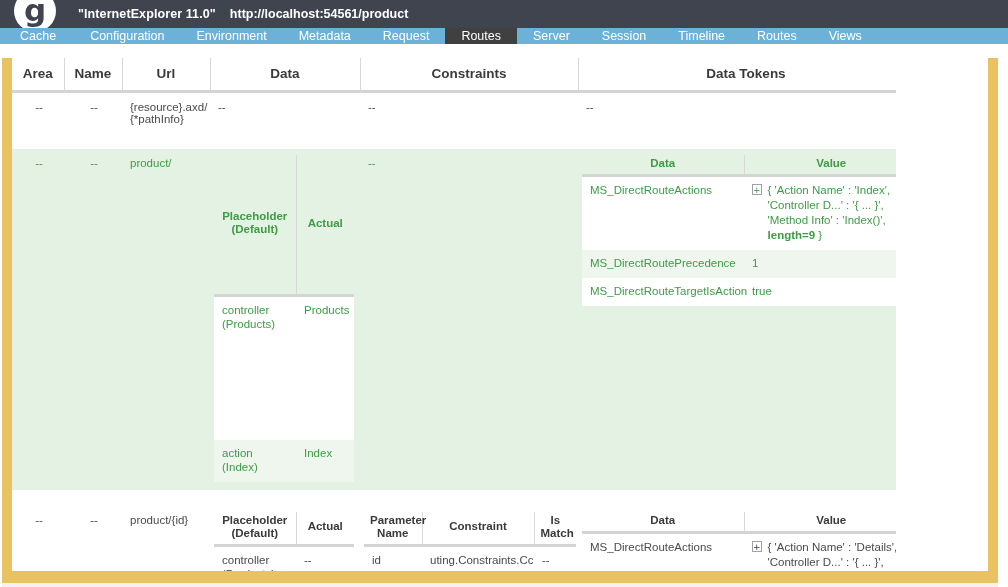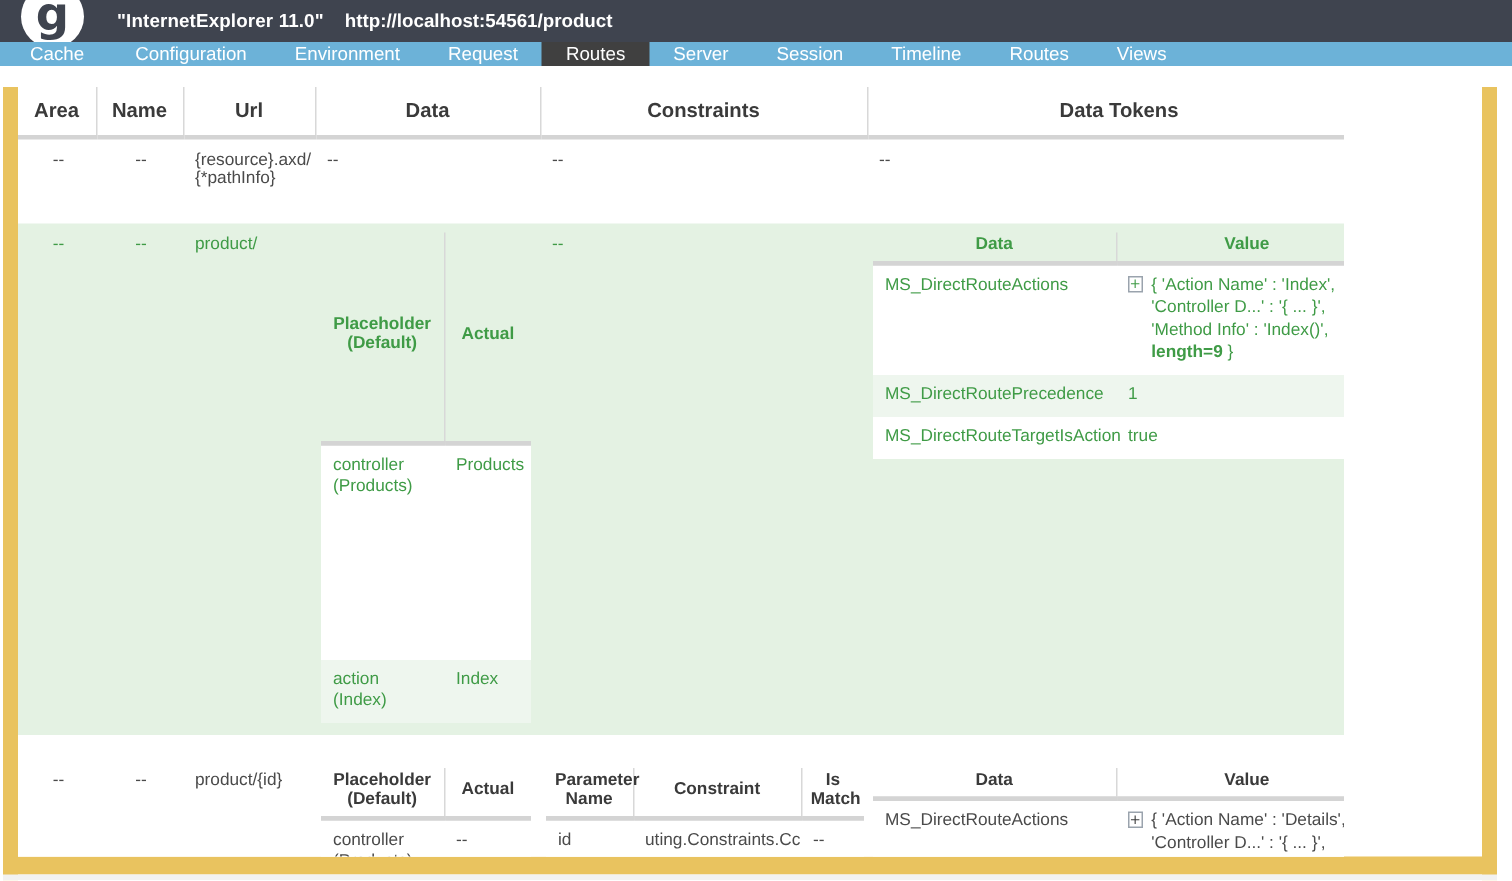--- a/index.html
+++ b/index.html
@@ -254,20 +254,23 @@
 
   <div class="tabbar" id="tabbar">
       <div class="tab first">
         <span>Cache</span>
       </div>
       <div class="tab">
         <span>Configuration</span>
       </div>
       <div class="tab">
         <span>Environment</span>
+      </div>
+      <div class="tab">
+        <span>Metadata</span>
       </div>
       <div class="tab">
         <span>Request</span>
       </div>
       <div class="tab active">
         <span>Routes</span>
       </div>
       <div class="tab">
         <span>Server</span>
       </div>

